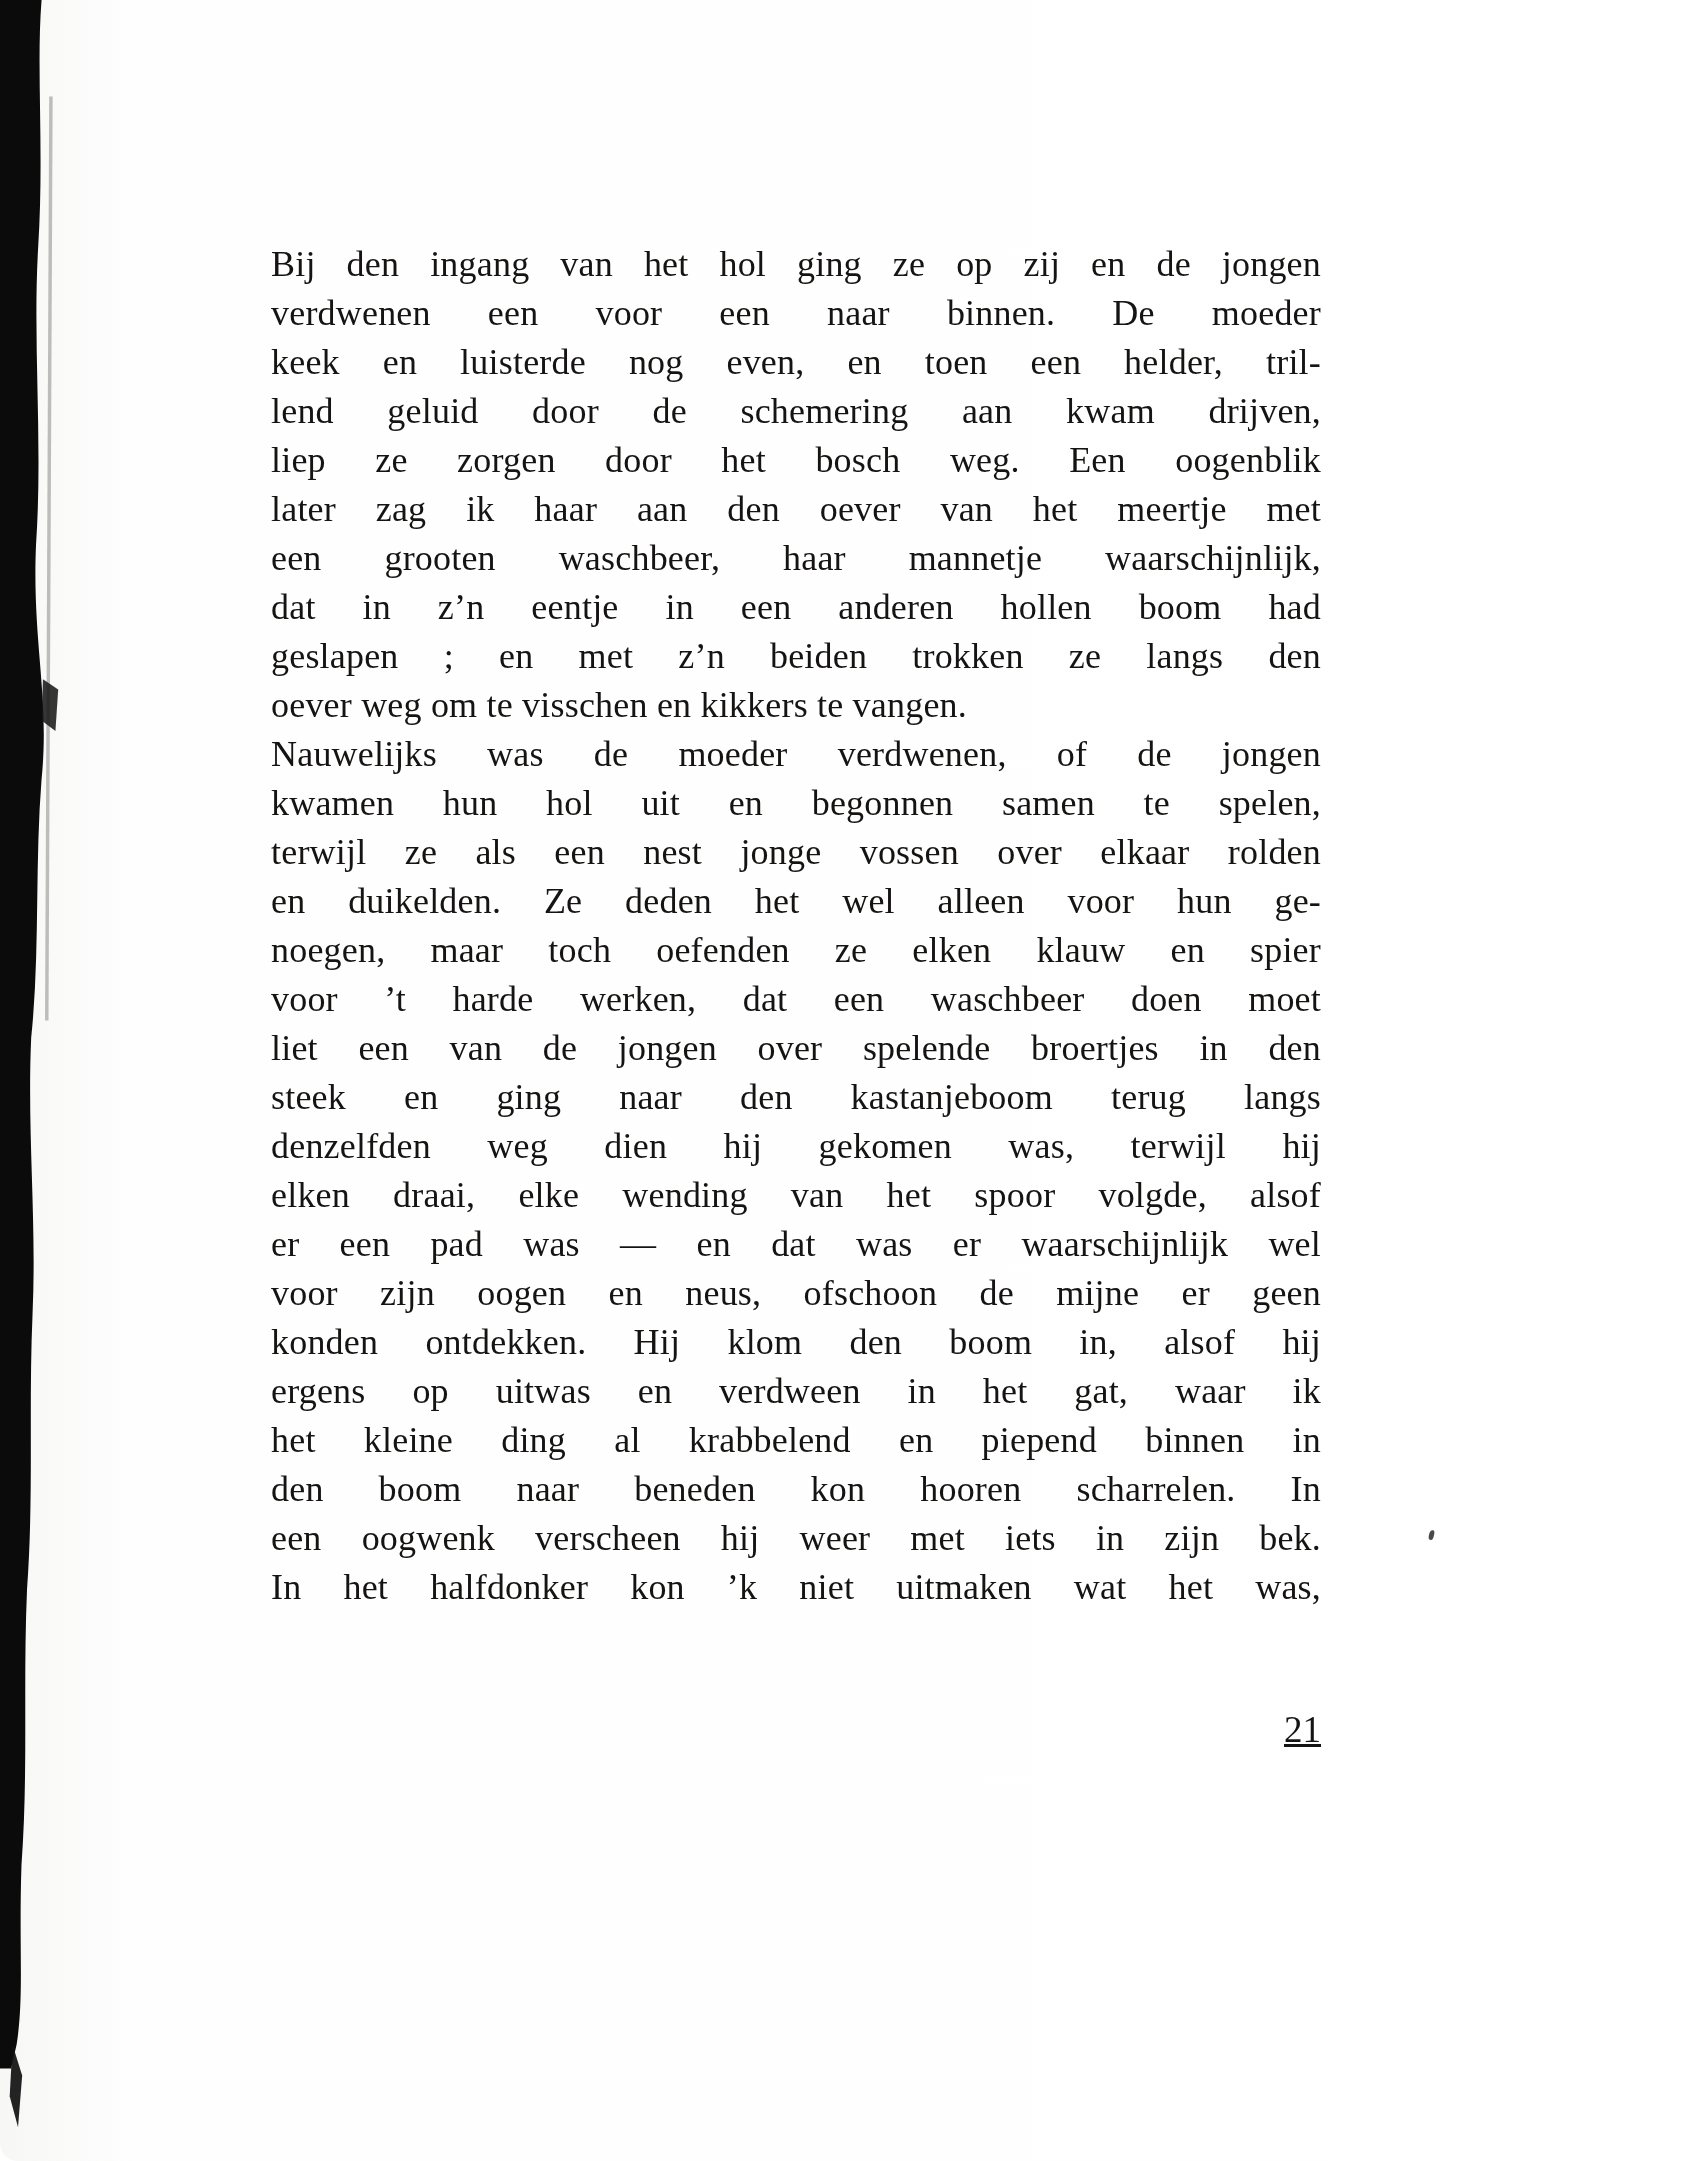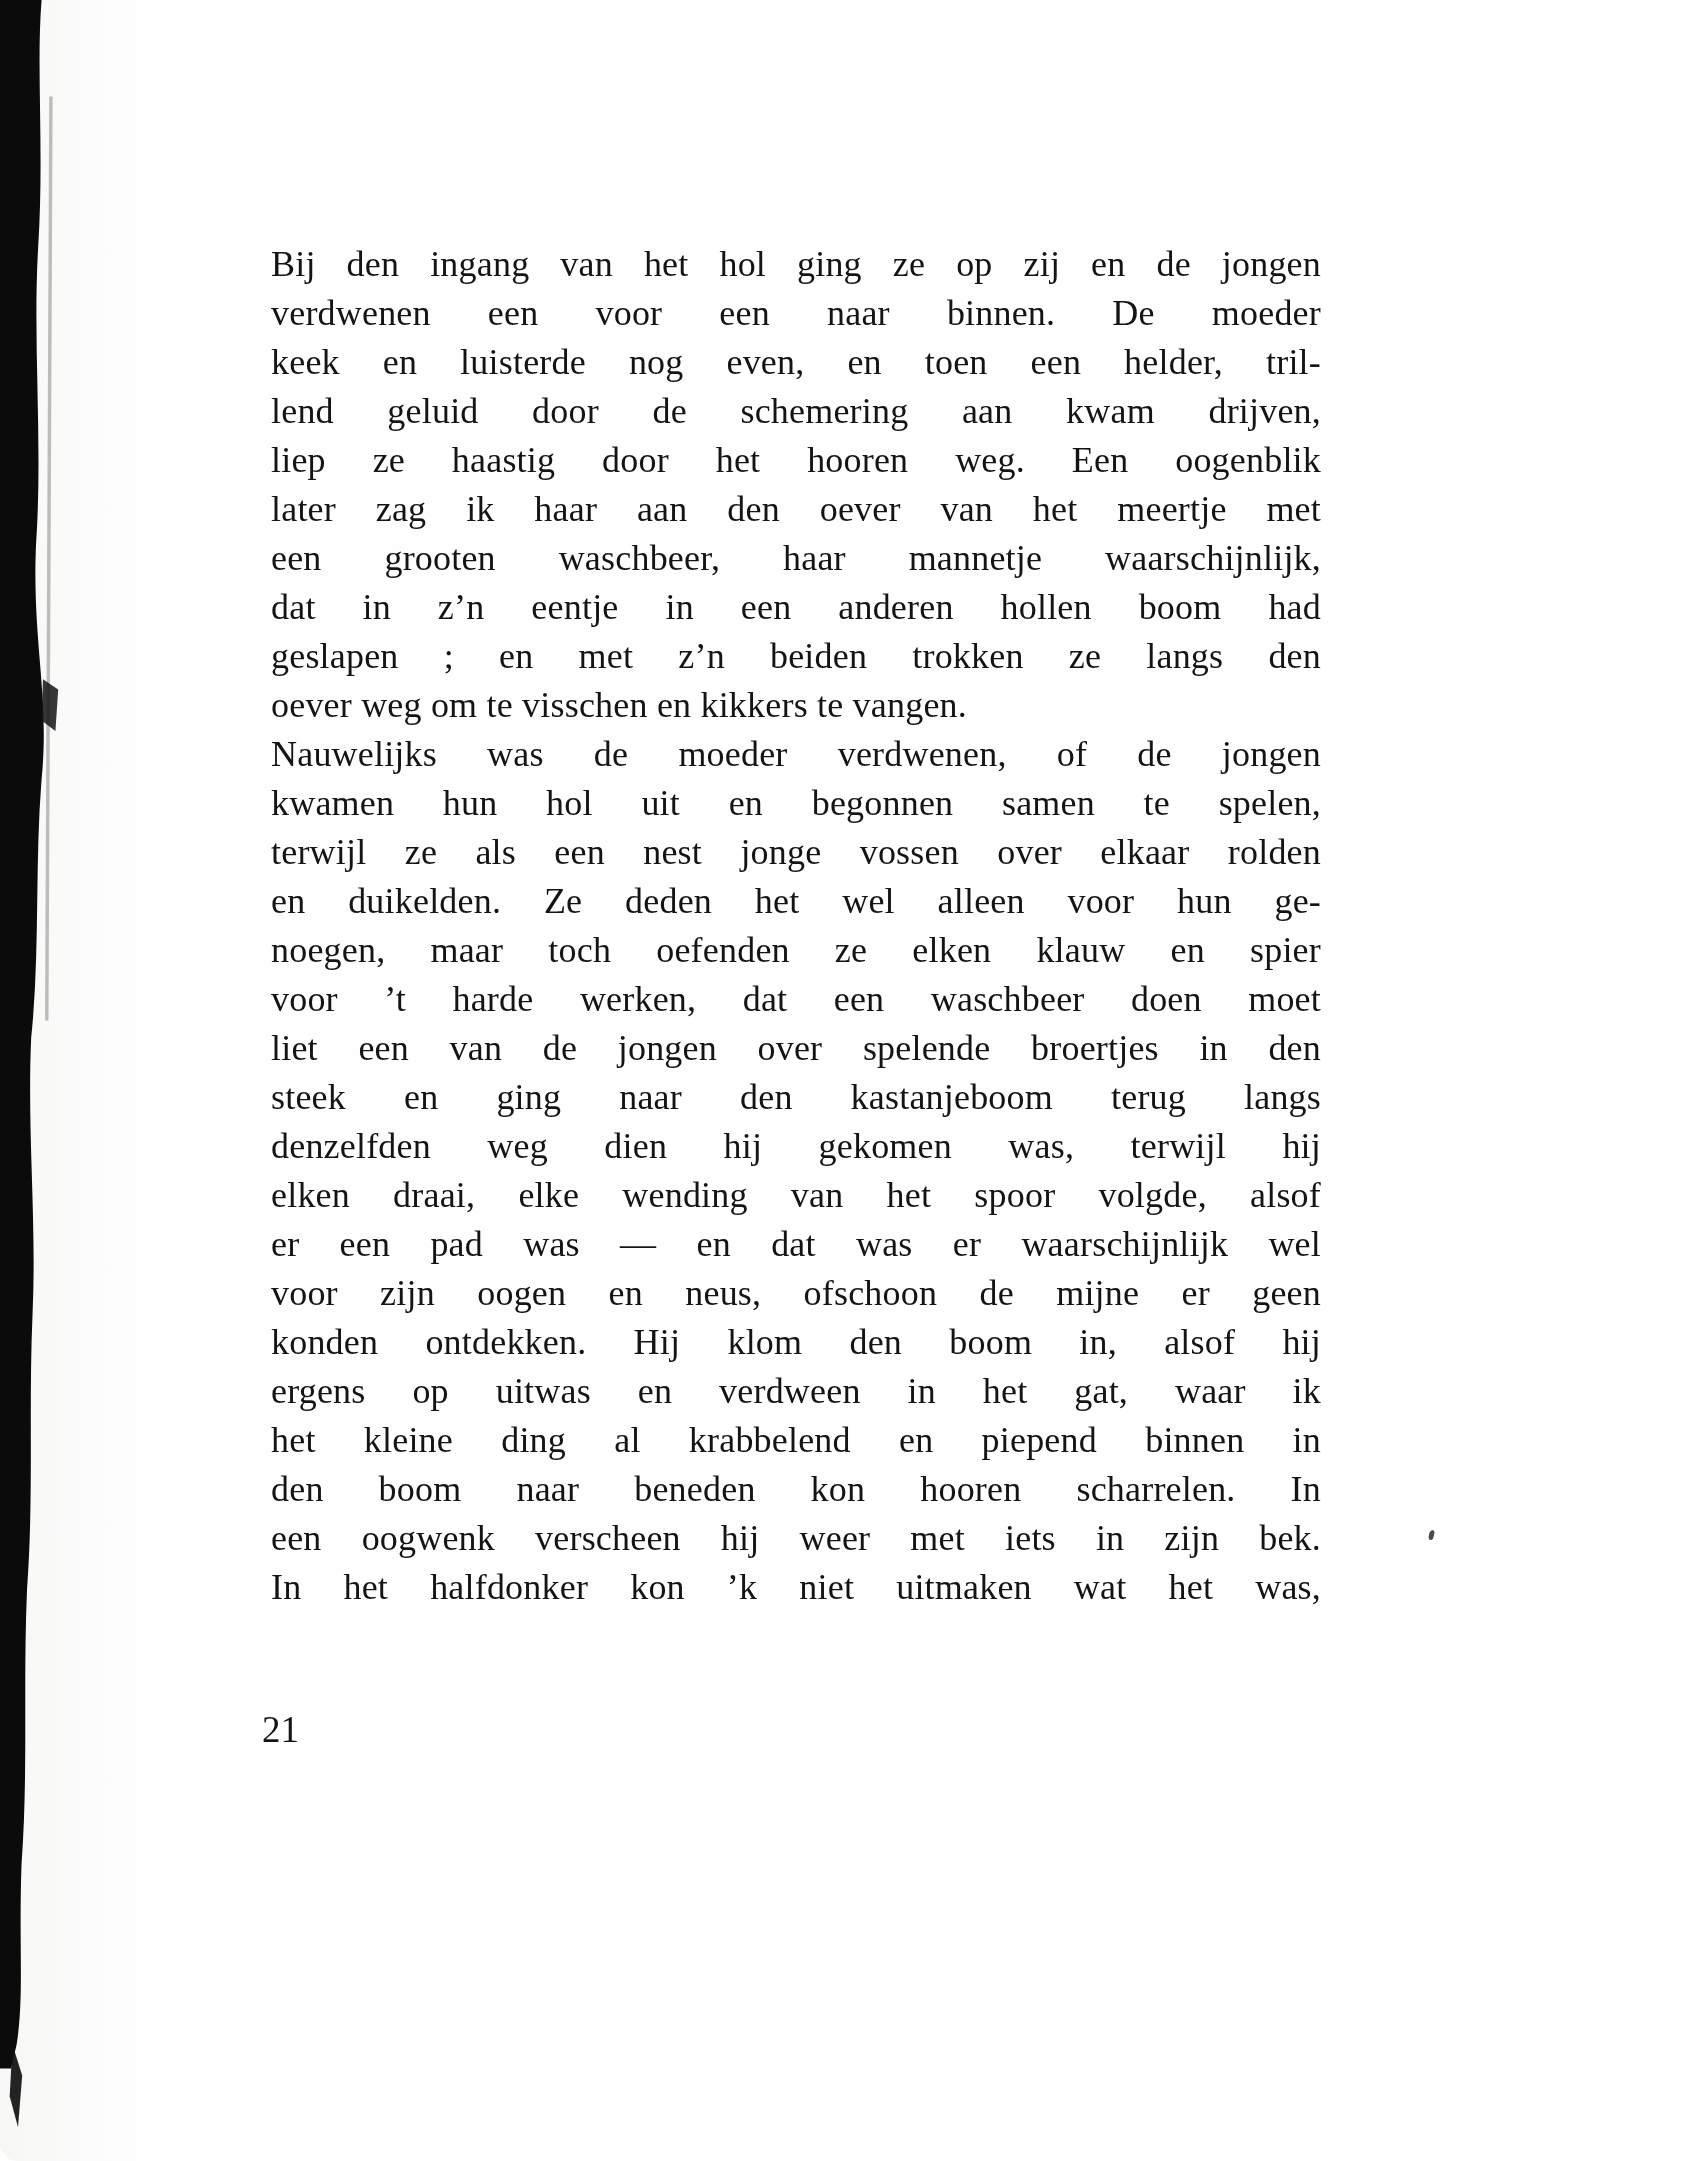--- a/index.html
+++ b/index.html
@@ -41,27 +41,28 @@
     letter-spacing: 0.2px;
     text-align: justify;
     text-align-last: justify;
     white-space: normal;
   }
   .line.nojust {
     text-align-last: left;
   }
   .pagenum {
     position: absolute;
-    left: 262px;
+    left: 271px;
     top: 1709px;
     width: 1050px;
-    text-align: left;
+    text-align: right;
     font-size: 37px;
     line-height: 41px;
     color: #151413;
+    text-decoration: underline;
   }
   .speck {
     position: absolute;
     left: 1429px;
     top: 1530px;
     width: 4.8px;
     height: 9.7px;
     background: #4a4a4a;
     border-radius: 60% 40% 50% 50%;
     transform: rotate(12deg);
@@ -86,21 +87,21 @@
     <path d="M71,140 L76,140 L70,1480 L65,1480 Z" fill="#8a8a88" opacity="0.55"></path>
     <path d="M18,2965 L32,3010 L26,3085 L14,3040 Z" fill="#101010" opacity="0.92"></path>
     <path d="M62,985 L84,1000 L80,1060 L60,1045 Z" fill="#141414" opacity="0.85"></path>
   </svg>
 
   <div class="textblock" id="text-block">
       <div class="line">Bij den ingang van het hol ging ze op zij en de jongen</div>
       <div class="line">verdwenen een voor een naar binnen. De moeder</div>
       <div class="line">keek en luisterde nog even, en toen een helder, tril-</div>
       <div class="line">lend geluid door de schemering aan kwam drijven,</div>
-      <div class="line">liep ze haastig door het hooren weg. Een oogenblik</div>
+      <div class="line">liep ze zorgen door het bosch weg. Een oogenblik</div>
       <div class="line">later zag ik haar aan den oever van het meertje met</div>
       <div class="line">een grooten waschbeer, haar mannetje waarschijnlijk,</div>
       <div class="line">dat in z’n eentje in een anderen hollen boom had</div>
       <div class="line">geslapen ; en met z’n beiden trokken ze langs den</div>
       <div class="line nojust">oever weg om te visschen en kikkers te vangen.</div>
       <div class="line">Nauwelijks was de moeder verdwenen, of de jongen</div>
       <div class="line">kwamen hun hol uit en begonnen samen te spelen,</div>
       <div class="line">terwijl ze als een nest jonge vossen over elkaar rolden</div>
       <div class="line">en duikelden. Ze deden het wel alleen voor hun ge-</div>
       <div class="line">noegen, maar toch oefenden ze elken klauw en spier</div>

